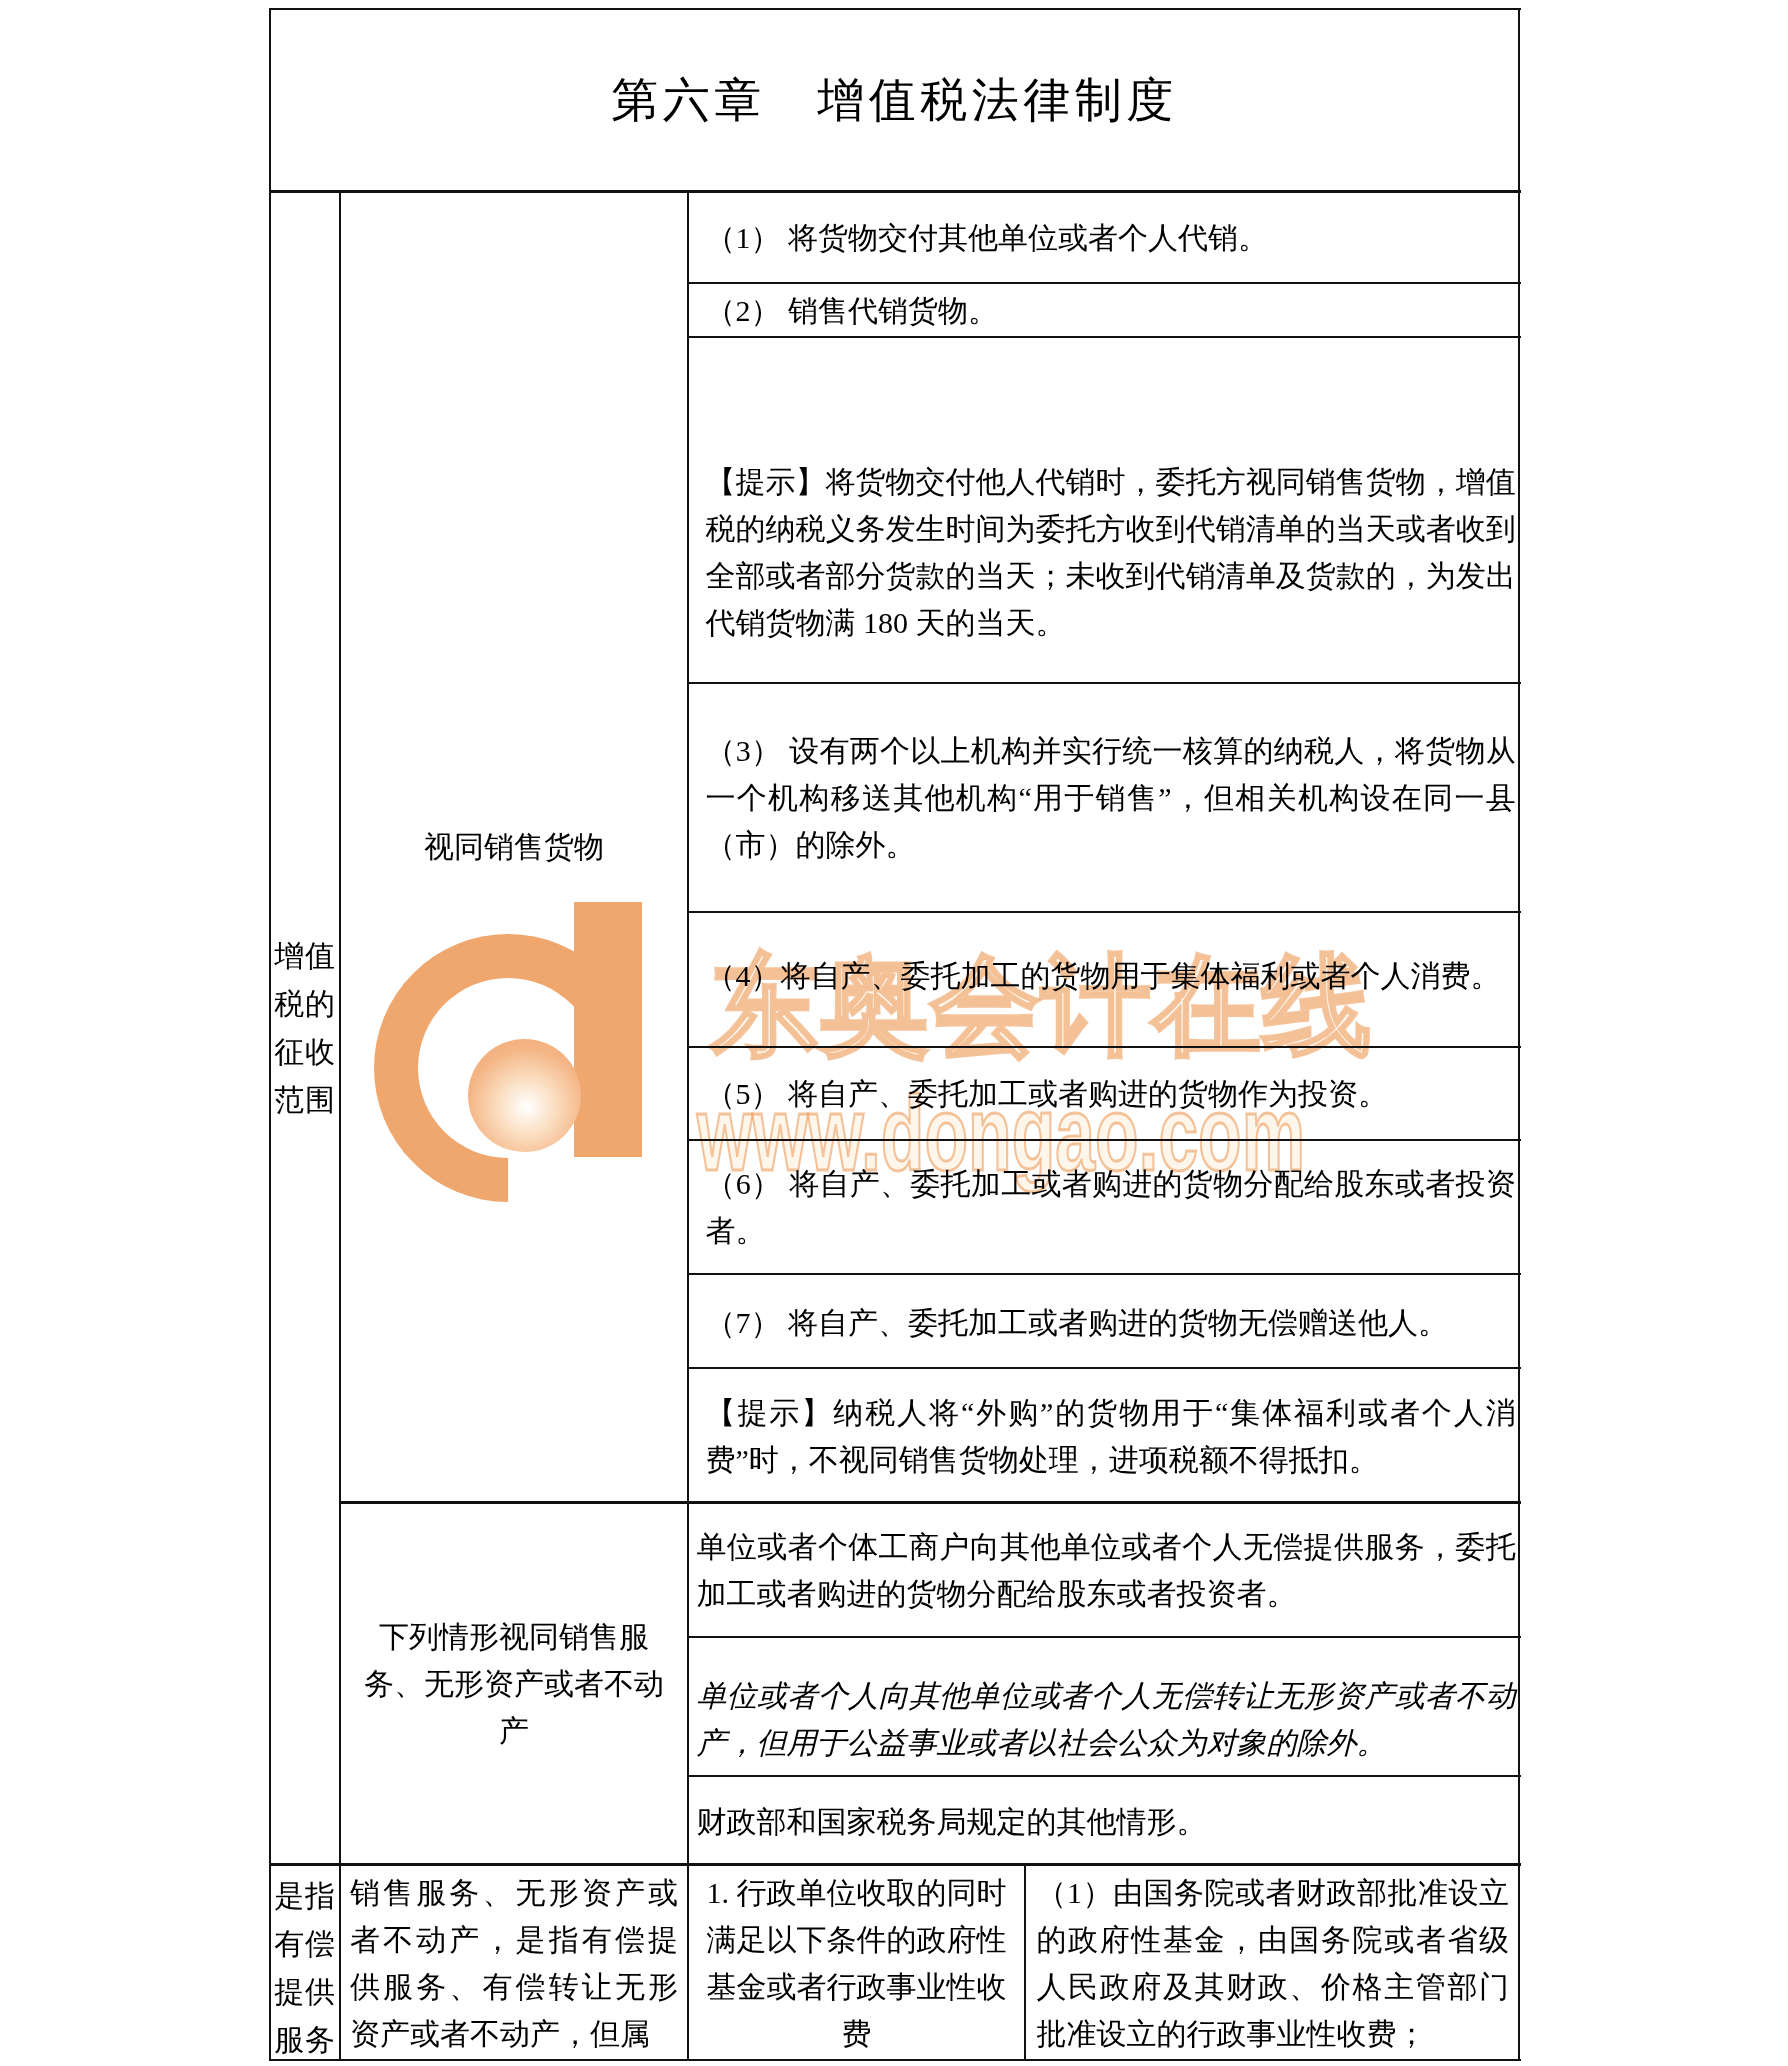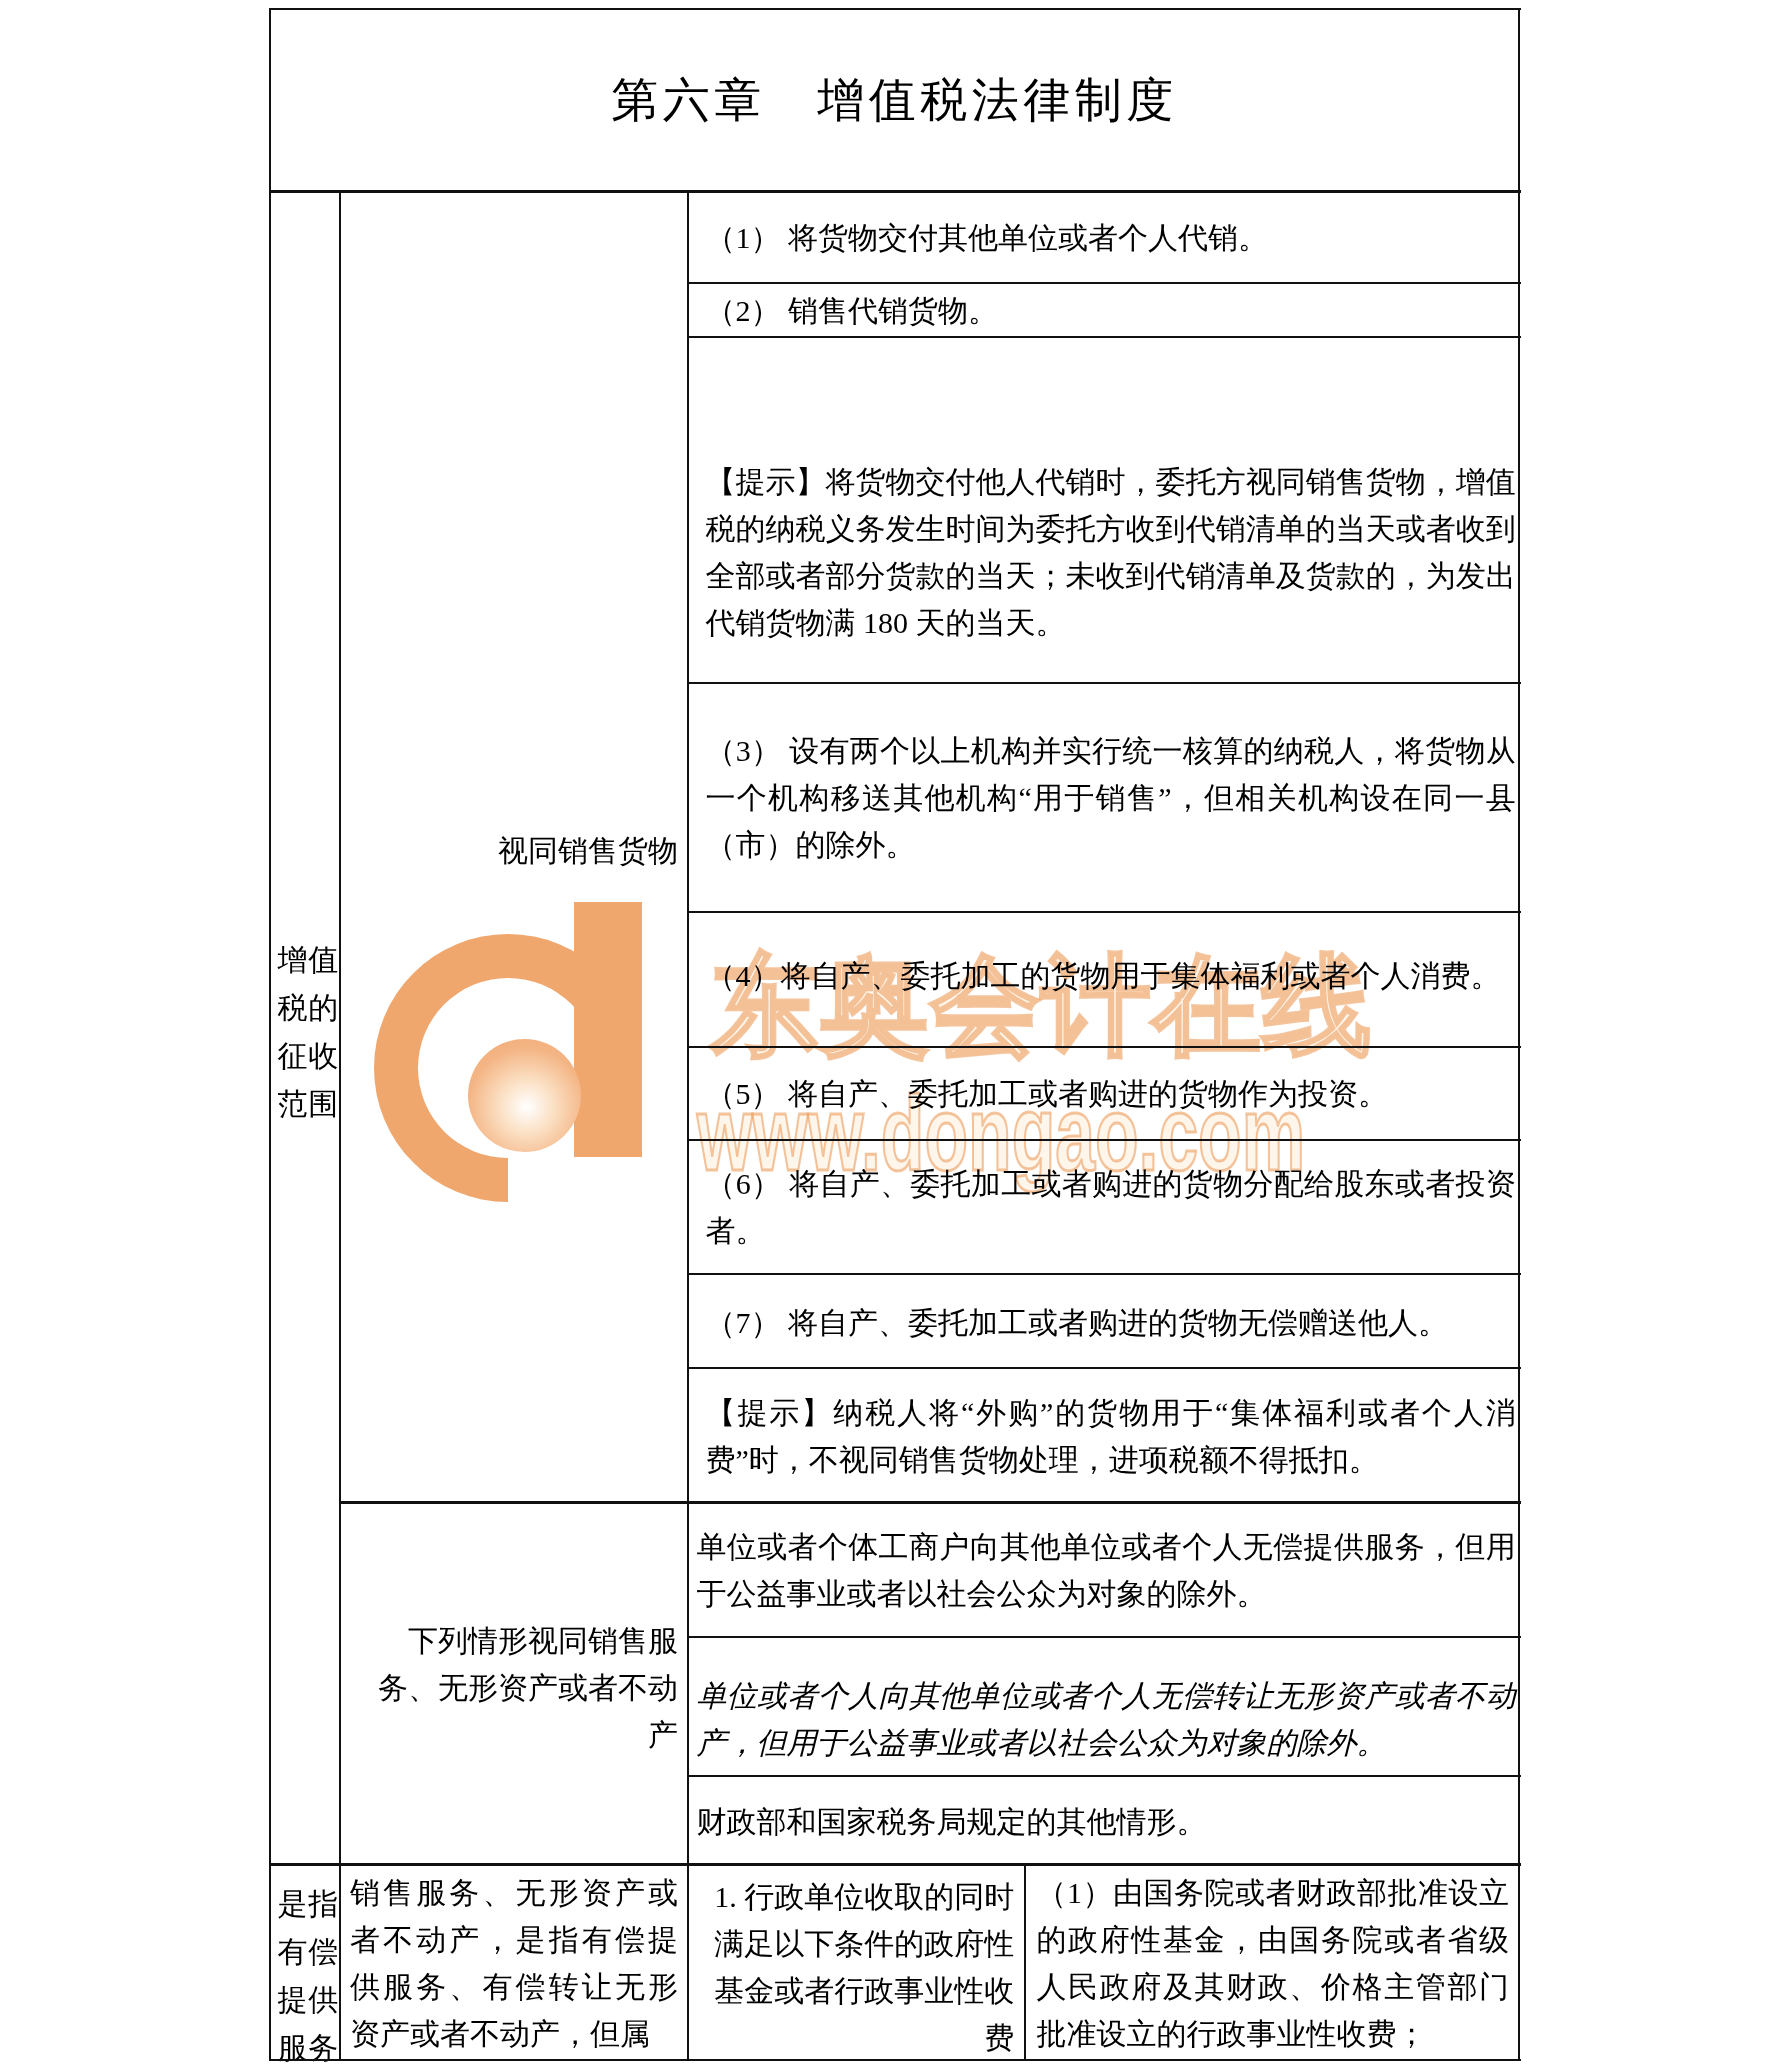--- a/index.html
+++ b/index.html
@@ -6,21 +6,21 @@
   body{
     width:1789px;height:2066px;position:relative;overflow:hidden;
     background:#ffffff;color:#000;
     font-family:"Liberation Serif","DejaVu Serif",serif;
     font-size:30px;line-height:47px;
   }
   .line{position:absolute;background:#111;z-index:3;}
   .cell{position:absolute;z-index:2;display:flex;align-items:center;}
   .cell .t{width:100%;}
   .just .t{text-align:justify;}
-  .ctr .t{text-align:right;margin-top:8px;}
+  .ctr .t{text-align:center;}
   .topalign{align-items:flex-start;}
   .title-cell{justify-content:center;font-size:47px;letter-spacing:4.5px;line-height:60px;}
   .vhead{line-height:48px;letter-spacing:0.8px;}
   
   .wm{position:absolute;z-index:1;pointer-events:none;}
   .wm-brand{
     left:710px;top:945px;
     font-family:"Liberation Sans","DejaVu Sans",sans-serif;font-weight:bold;
     font-size:109px;line-height:120px;letter-spacing:1.5px;
     color:rgba(253,232,210,0.45);
@@ -122,21 +122,21 @@
   <div class="t">（6） 将自产、委托加工或者购进的货物分配给股东或者投资者。</div>
 </div>
 <div class="cell just" style="left:689px;top:1276px;width:829px;height:92px;padding:0 2.3px 0 16.5px;box-sizing:border-box;">
   <div class="t">（7） 将自产、委托加工或者购进的货物无偿赠送他人。</div>
 </div>
 <div class="cell just" style="left:689px;top:1370px;width:829px;height:131px;padding:0 2.3px 0 16.5px;box-sizing:border-box;">
   <div class="t">【提示】纳税人将“外购”的货物用于“集体福利或者个人消费”时，不视同销售货物处理，进项税额不得抵扣。</div>
 </div>
 
 <div class="cell just" style="left:689px;top:1503px;width:829px;height:133px;padding:0 2.3px 0 7.5px;box-sizing:border-box;">
-  <div class="t">单位或者个体工商户向其他单位或者个人无偿提供服务，但用于公益事业或者以社会公众为对象的除外。</div>
+  <div class="t">单位或者个体工商户向其他单位或者个人无偿提供服务，委托加工或者购进的货物分配给股东或者投资者。</div>
 </div>
 <div class="cell just" style="left:689px;top:1639px;width:829px;height:160px;padding:0 2.3px 0 7.5px;box-sizing:border-box;font-style:italic;">
   <div class="t">单位或者个人向其他单位或者个人无偿转让无形资产或者不动产，但用于公益事业或者以社会公众为对象的除外。</div>
 </div>
 <div class="cell" style="left:689px;top:1778px;width:829px;height:86px;padding:0 2.3px 0 7.5px;box-sizing:border-box;justify-content:center;">
   <div class="t">财政部和国家税务局规定的其他情形。</div>
 </div>
 
 <div class="cell ctr" style="left:689px;top:1866px;width:335px;height:193px;padding:0 9.8px;box-sizing:border-box;">
   <div class="t">1. 行政单位收取的同时满足以下条件的政府性基金或者行政事业性收费</div>

